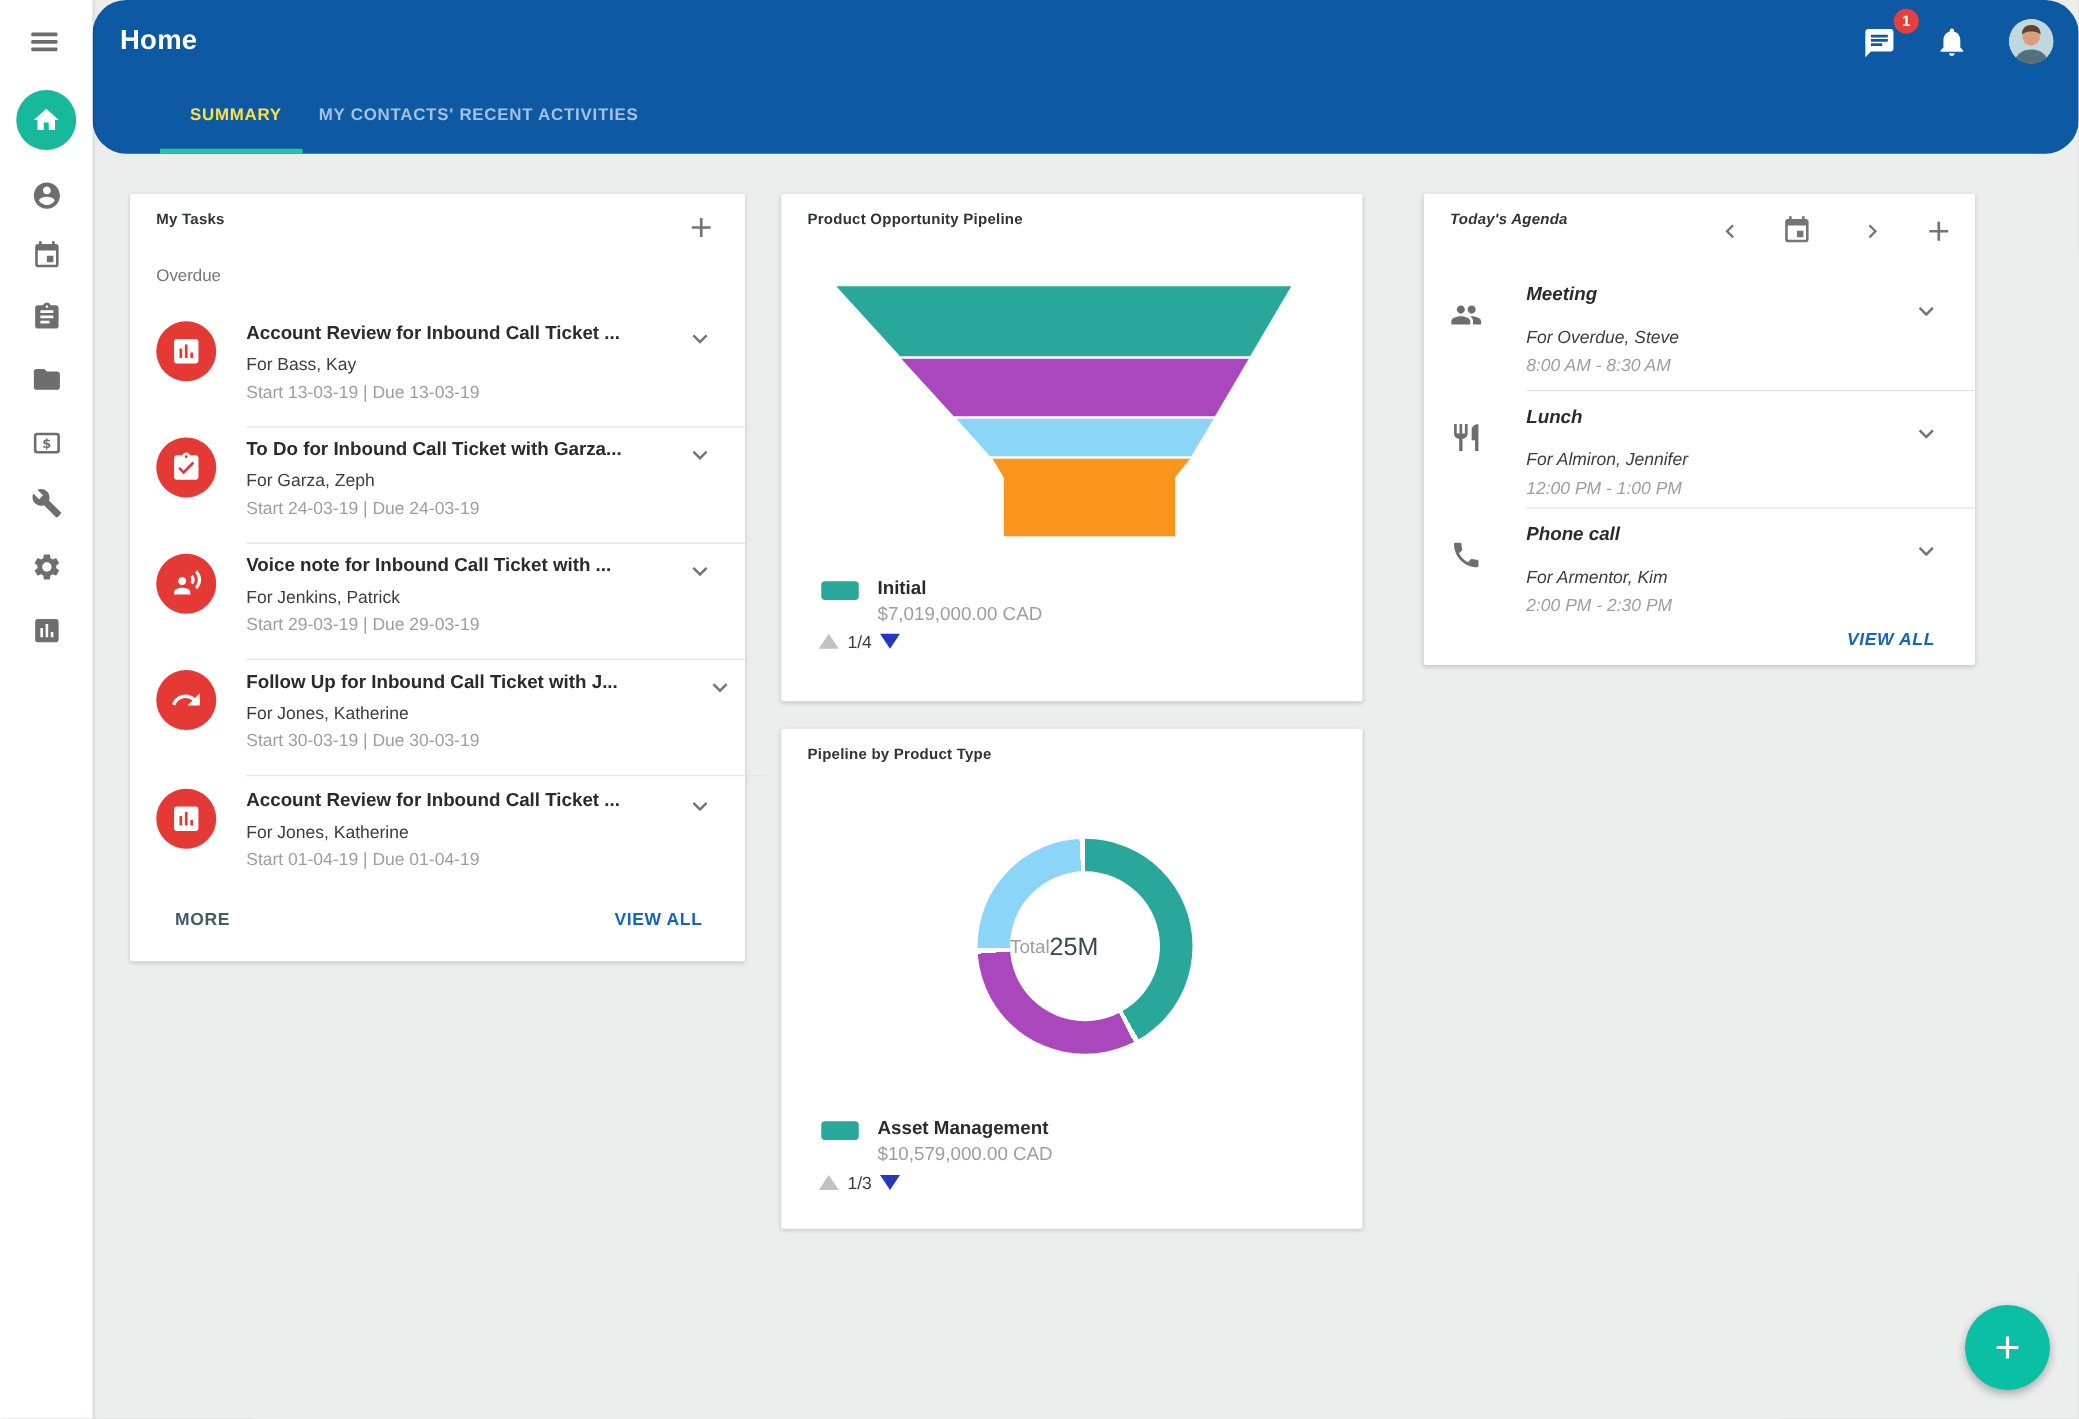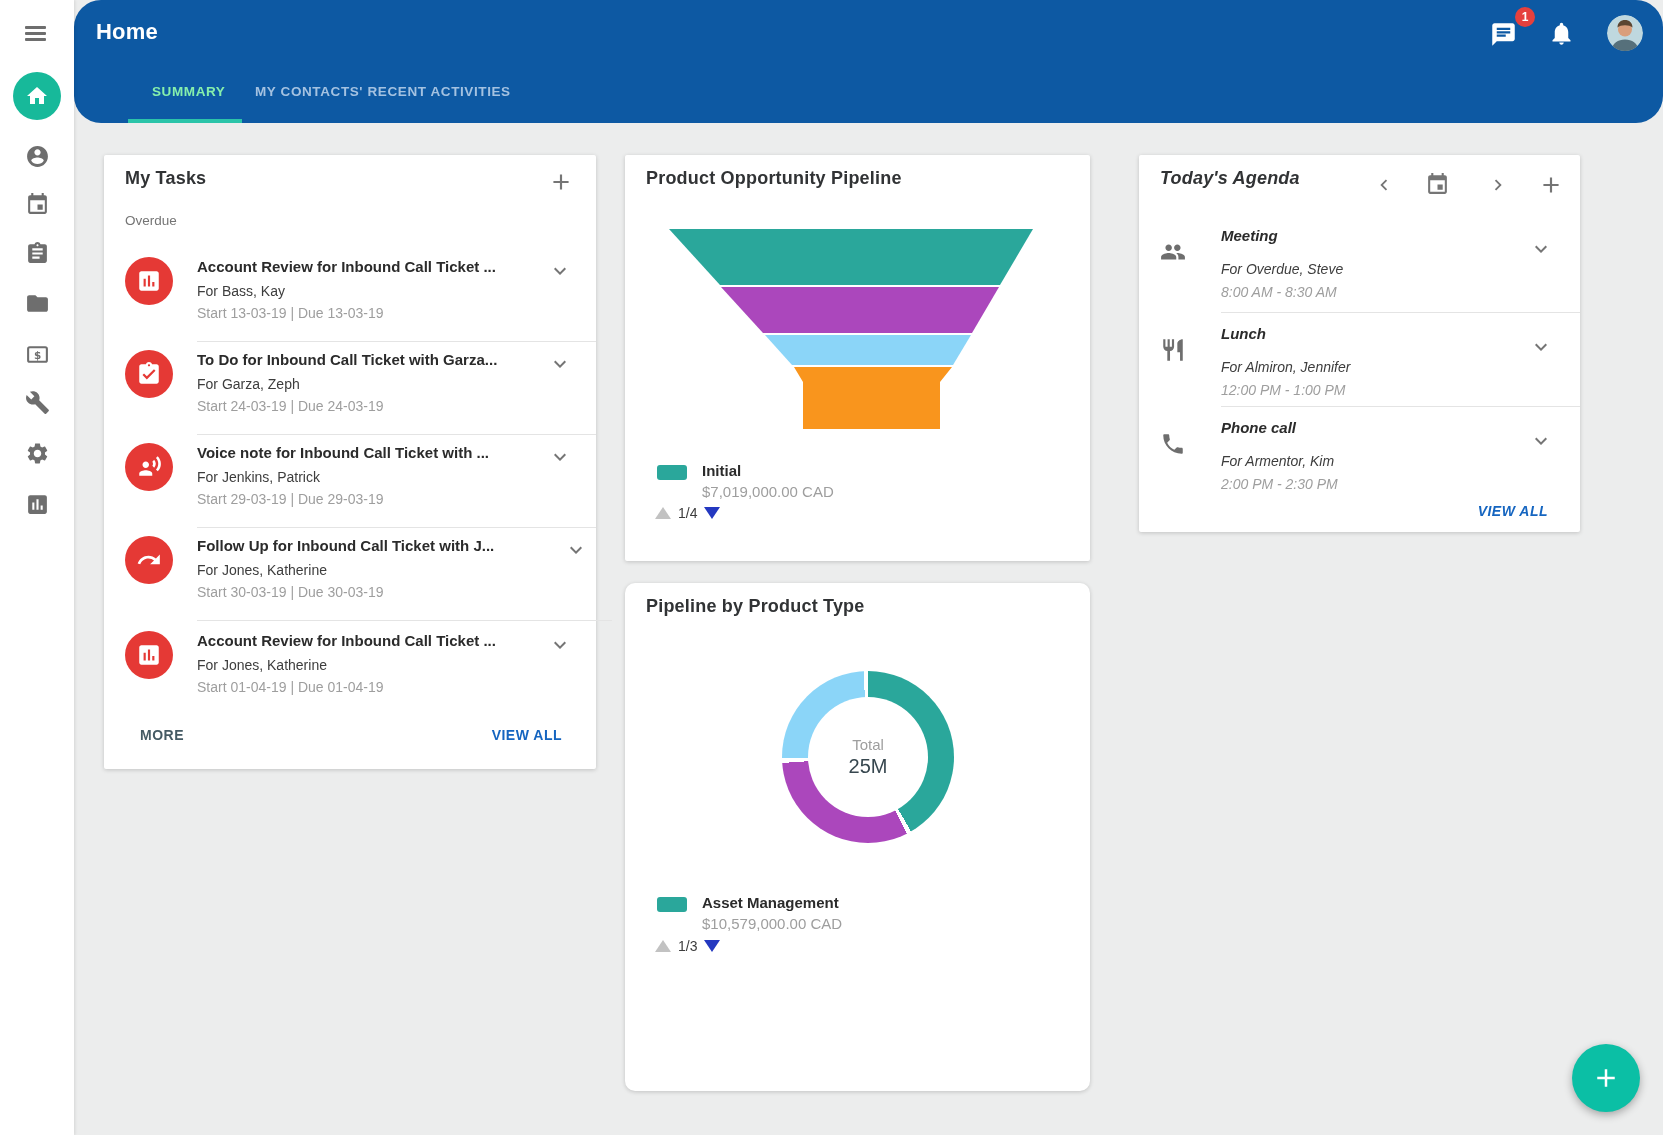--- a/index.html
+++ b/index.html
@@ -2,38 +2,38 @@
 <html><head>
 <meta charset="utf-8">
 <style>
   html,body{margin:0;padding:0;background:#d8d9da;}
   .screen{position:relative;width:1663px;height:1135px;background:#ECEDED;overflow:hidden;
           font-family:"Liberation Sans",sans-serif;}
   
   .appbar{position:absolute;left:74px;top:0;right:0;height:123px;background:#0D59A3;z-index:4;border-radius:27px;}
   .appbar-title{position:absolute;left:22px;top:19px;color:#fff;font-size:22px;font-weight:700;letter-spacing:.2px;}
   .tab{position:absolute;top:84px;font-size:13.5px;font-weight:700;letter-spacing:.6px;cursor:pointer;}
-  .tab.active{color:#86efac;text-align:center;}
+  .tab.active{color:#fde047;text-align:center;}
   .tab.inactive{color:#A4C2E1;}
   .tab-underline{position:absolute;left:54px;top:119px;width:114px;height:4px;background:#2BC4A9;}
   .appbar-ico{position:absolute;cursor:pointer;}
   .badge{position:absolute;right:128px;top:7px;width:20px;height:20px;border-radius:50%;background:#E5403D;
          color:#fff;font-size:12px;font-weight:700;display:flex;align-items:center;justify-content:center;z-index:2;}
   .avatar{position:absolute;right:20px;top:15px;width:36px;height:36px;border-radius:50%;overflow:hidden;cursor:pointer;}
   
   .sidebar{position:absolute;left:0;top:0;width:74px;height:1135px;background:#fff;z-index:5;
            box-shadow:1px 0 3px rgba(0,0,0,.10);}
   .hamburger{position:absolute;left:25px;top:26px;width:21px;height:15px;cursor:pointer;}
   .hamburger span{display:block;height:2.5px;background:#6E6E6E;margin-bottom:3.5px;border-radius:1px;}
   .home-btn{position:absolute;left:13px;top:72px;width:48px;height:48px;border-radius:50%;background:#17B99A;
             display:flex;align-items:center;justify-content:center;cursor:pointer;}
   .side-ico{position:absolute;left:25px;width:25px;height:25px;cursor:pointer;}
   
   .card{position:absolute;background:#fff;border-radius:2px;box-shadow:0 1px 4px rgba(0,0,0,.18);}
-  .card-title{position:absolute;left:21px;top:13px;font-size:18px;font-weight:700;color:#313335;letter-spacing:.2px;}
+  .card-title{position:absolute;left:21px;top:13px;font-size:12px;font-weight:700;color:#313335;letter-spacing:.2px;}
   .plus-ico{position:absolute;cursor:pointer;}
   
   .task-row{position:absolute;left:0;width:100%;height:93px;cursor:pointer;}
   .task-ico{position:absolute;left:21px;top:8px;width:48px;height:48px;border-radius:50%;background:#E53935;
             display:flex;align-items:center;justify-content:center;}
   .t-title{position:absolute;left:93px;top:9px;width:352px;font-size:15px;font-weight:700;color:#2B2B2B;
            white-space:nowrap;overflow:hidden;}
   .t-for{position:absolute;left:93px;top:34px;font-size:14px;color:#3D3D3D;}
   .t-dates{position:absolute;left:93px;top:56px;font-size:14px;color:#9E9E9E;}
   .row-chev{position:absolute;right:24px;top:10px;}
@@ -55,21 +55,21 @@
   .ag-ico{position:absolute;left:21px;top:24px;width:26px;height:26px;}
   .ag-title{position:absolute;left:82px;top:12px;font-size:15px;font-weight:700;color:#2B2B2B;}
   .ag-for{position:absolute;left:82px;top:46px;font-size:14px;color:#3D3D3D;}
   .ag-time{position:absolute;left:82px;top:69px;font-size:14px;color:#9E9E9E;}
   .ag-div{position:absolute;left:82px;right:0;bottom:0;height:1px;background:#E4E4E4;}
   
   .donut{position:absolute;left:157px;top:88px;width:172px;height:172px;border-radius:50%;
          background:conic-gradient(#2AA79B 0deg 150deg,#fff 150deg 153deg,#AB47BC 153deg 266deg,
                     #fff 266deg 269deg,#8BD5F8 269deg 357deg,#fff 357deg 360deg);}
   .donut-hole{position:absolute;left:26px;top:26px;width:120px;height:120px;border-radius:50%;background:#fff;
-              display:flex;flex-direction:column;align-items:center;justify-content:center;}
+              display:flex;align-items:center;justify-content:flex-start;}
   .donut-total-label{font-size:15px;color:#9E9E9E;}
   .donut-total-value{font-size:20px;font-weight:500;color:#37474F;margin-top:2px;}
   
   .fab{position:absolute;left:1572px;top:1044px;width:68px;height:68px;border-radius:50%;background:#0BBFA5;
        box-shadow:0 3px 8px rgba(0,0,0,.3);display:flex;align-items:center;justify-content:center;cursor:pointer;}
 </style>
 </head>
 <body>
 
 <div class="screen">
@@ -299,21 +299,21 @@
       <div class="ag-for">For Armentor, Kim</div>
       <div class="ag-time">2:00 PM - 2:30 PM</div>
       <svg class="row-chev" style="top:22px;right:27px;" width="24" height="24" viewBox="0 0 24 24">
           <path fill="#757575" d="M7.41 8.59 12 13.17l4.59-4.58L18 10l-6 6-6-6z"></path>
         </svg>
     </div>
 
     <div class="btn-text" style="right:32px;top:348px;color:#1565C0;">VIEW ALL</div>
   </div>
 
-  <div class="card" style="left:625px;top:583px;width:465px;height:508px;border-radius:10px;">
+  <div class="card" style="left:625px;top:583px;width:465px;height:400px;">
     <div class="card-title">Pipeline by Product Type</div>
 
     <div class="donut">
       <div class="donut-hole">
         <div class="donut-total-label">Total</div>
         <div class="donut-total-value">25M</div>
       </div>
     </div>
 
     <div class="legend-swatch" style="top: 314px; background: rgb(42, 167, 155);"></div>

